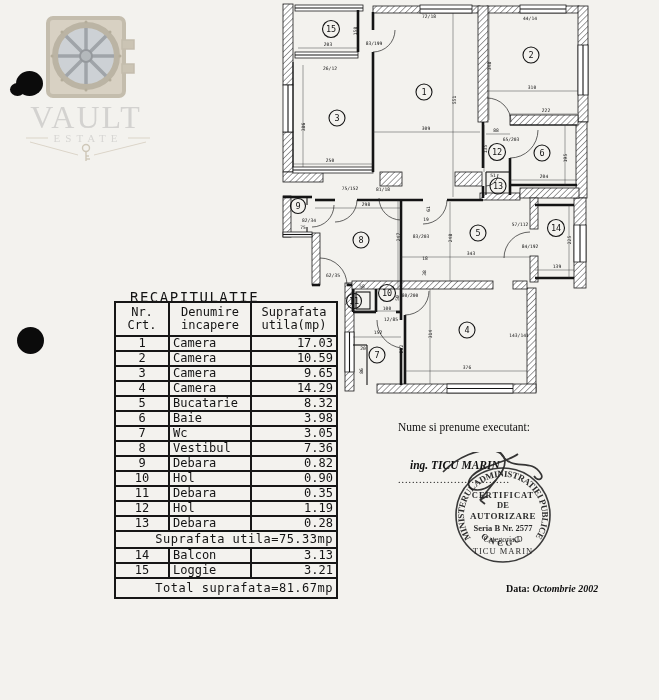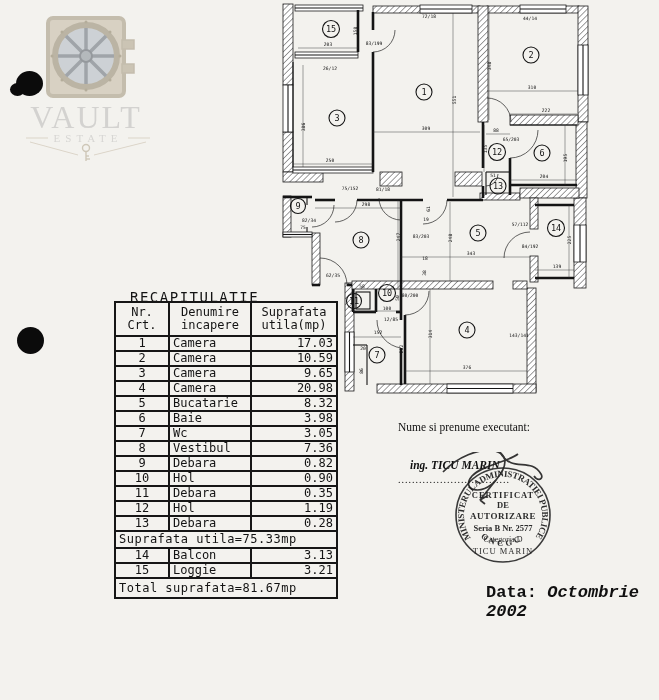--- a/index.html
+++ b/index.html
@@ -22,31 +22,31 @@
   table.rec{
     position:absolute;left:114px;top:301px;border-collapse:collapse;
     font-size:12px;color:#131313;table-layout:fixed;z-index:3;
   }
   table.rec td{border:2px solid #161616;padding:0 3px;line-height:1.05;background:transparent;}
   td.c1{width:46px;text-align:center;}
   td.c2{width:74px;text-align:left;}
   td.c3{width:78px;text-align:right;border-radius:7px;}
   tr.hdr td{text-align:center;height:32px;font-size:12px;}
   tr.row td{height:13px;}
-  td.span{height:15px;text-align:left;letter-spacing:.5px;}
+  td.span{height:15px;text-align:right;letter-spacing:.5px;}
   
   .exec{
     position:absolute;left:398px;top:420px;width:220px;
     font-family:"Liberation Serif",serif;font-size:11.5px;color:#101010;line-height:1.22;
   }
   .exec .ing{font-style:italic;font-weight:bold;padding-left:12px;margin-top:24px;}
   .exec .dots{letter-spacing:1px;font-size:10px;margin-top:2px;}
   .dataline{
-    position:absolute;left:486px;top:583px;font-family:Liberation Mono, monospace;
-    font-size:17px;font-weight:bold;color:#101010;
+    position:absolute;left:506px;top:583px;font-family:Liberation Serif, serif;
+    font-size:10px;font-weight:bold;color:#101010;
   }
   .dataline .val{font-style:italic;}
   .stamp{position:absolute;left:438px;top:452px;width:140px;height:140px;z-index:4;}
   
   .plan{position:absolute;left:281px;top:0;width:316px;height:400px;z-index:2;}
   .plan .hw{fill:url(#hatch);stroke:#1d1d1d;stroke-width:.8;}
   .plan .win{fill:#ffffff;stroke:#1d1d1d;stroke-width:.8;}
   .plan .iw{stroke:#141414;stroke-width:2.6;fill:none;}
   .plan .tw{stroke:#141414;stroke-width:1.1;fill:none;}
   .plan .door{stroke:#222;stroke-width:.7;fill:none;}
@@ -370,21 +370,21 @@
         <td class="c3">10.59</td>
       </tr>
     <tr class="row">
         <td class="c1">3</td>
         <td class="c2">Camera</td>
         <td class="c3">9.65</td>
       </tr>
     <tr class="row">
         <td class="c1">4</td>
         <td class="c2">Camera</td>
-        <td class="c3">20.98</td>
+        <td class="c3">14.29</td>
       </tr>
     <tr class="row">
         <td class="c1">5</td>
         <td class="c2">Bucatarie</td>
         <td class="c3">8.32</td>
       </tr>
     <tr class="row">
         <td class="c1">6</td>
         <td class="c2">Baie</td>
         <td class="c3">3.98</td>

